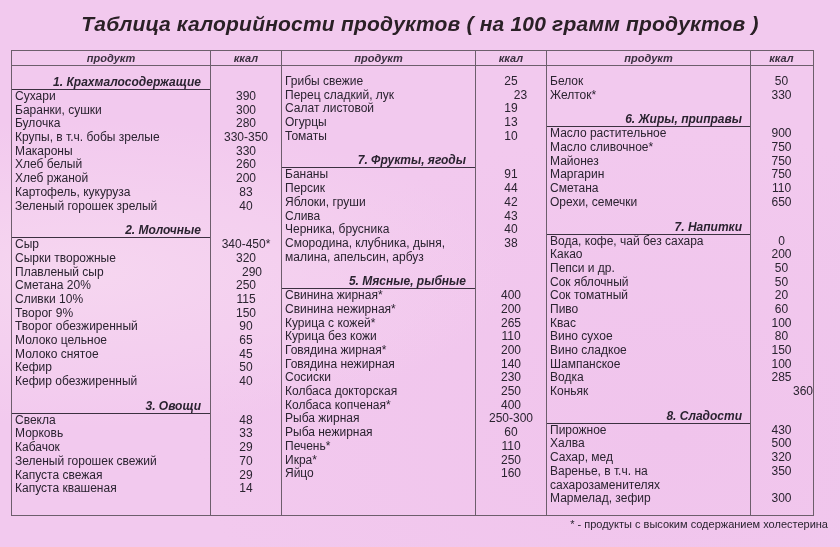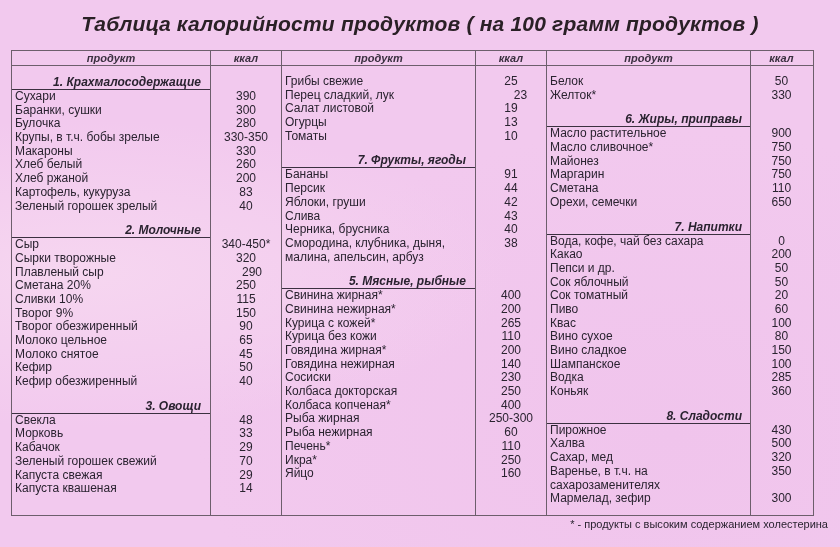--- a/index.html
+++ b/index.html
@@ -393,21 +393,21 @@
         <div class="row">
           <span class="name">Шампанское</span>
           <span class="kcal" style="left: 203px; width: 63px;">100</span>
         </div>
         <div class="row">
           <span class="name">Водка</span>
           <span class="kcal" style="left: 203px; width: 63px;">285</span>
         </div>
         <div class="row">
           <span class="name">Коньяк</span>
-          <span class="kcal" style="left: 203px; width: 63px;">360</span>
+          <span class="kcal" style="left: 203px; width: 63px; text-align: right;">360</span>
         </div>
         <div class="spacer"></div>
         <div class="sec">
           <span style="right: 71px;">8. Сладости</span>
           <div class="secline" style="width: 203px;"></div>
         </div>
         <div class="row">
           <span class="name">Пирожное</span>
           <span class="kcal" style="left: 203px; width: 63px;">430</span>
         </div>

